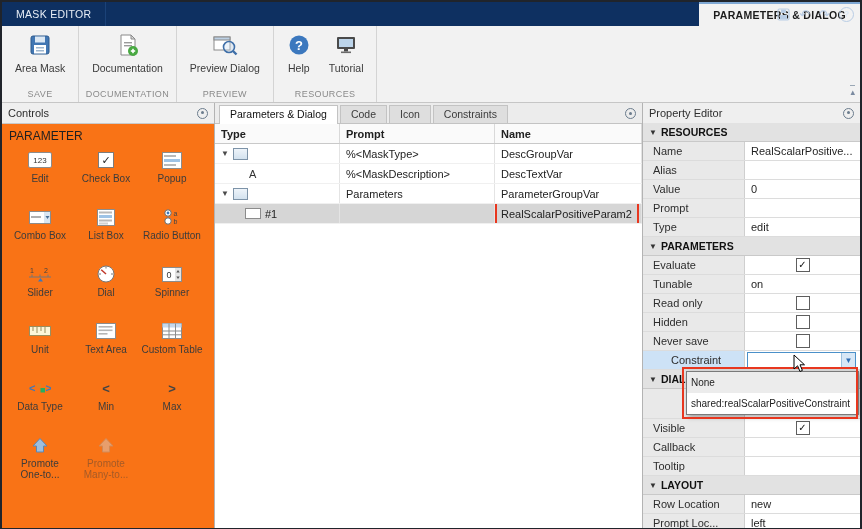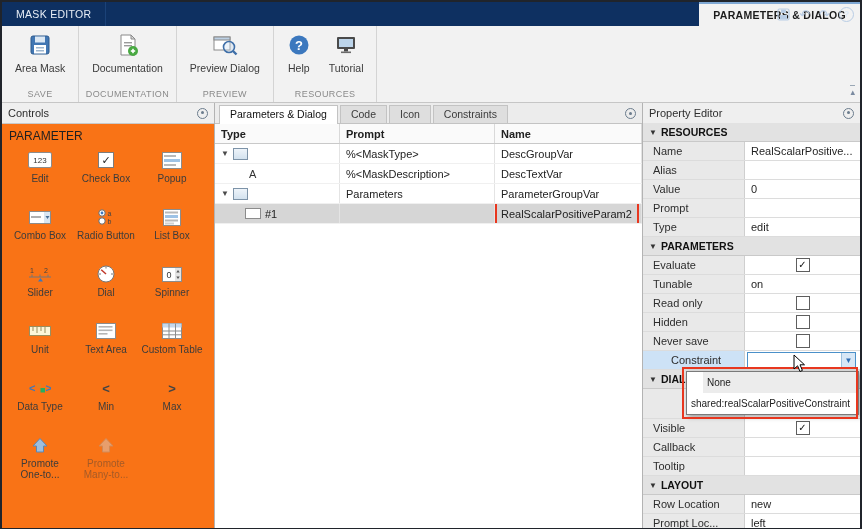--- a/index.html
+++ b/index.html
@@ -84,21 +84,21 @@
   .cb-mark{font-size:10px;line-height:10px;color:#111;}
   .pe-row.hl .pe-label{background:#cde2f6;padding-left:28px;}
   .combo{flex:1;height:15px;margin:1px 4px 1px 0;border:1px solid #4a90c9;background:#fff;display:flex;align-items:center;justify-content:space-between;}
   .combo-val{font-size:10.5px;padding-left:3px;}
   .combo-arrow{width:13px;height:100%;background:#d7e7f6;color:#2f6eb5;font-size:8px;display:flex;align-items:center;justify-content:center;border-left:1px solid #9cc0de;}
   .pe-spacer{height:29px;display:flex;border-bottom:1px solid #dcdcdc;}
   .pe-spacer .pe-label{height:100%;}
 
   .dropdown-popup{position:absolute;left:43px;top:268px;width:171px;background:#fff;border:1px solid #7a7a7a;box-shadow:2px 2px 5px rgba(0,0,0,.35);z-index:5;}
   .dd-opt{height:21px;line-height:21px;font-size:10px;color:#1d1d1d;padding-left:4px;white-space:nowrap;overflow:hidden;}
-  .dd-opt.hover{background:#ececec;margin-left:16px;}
+  .dd-opt.hover{background:#ececec;}
   .dd-redbox{position:absolute;left:39px;top:264px;width:176px;height:52px;border:2px solid #e8371f;z-index:6;pointer-events:none;box-sizing:border-box;}
 
   .cursor{position:absolute;left:791px;top:352px;z-index:20;pointer-events:none;}
 </style>
 </head>
 <body>
 
 <div class="window">
 
   <div class="titlebar">
@@ -246,41 +246,41 @@
                 <rect x="0.5" y="0.5" width="21" height="12" fill="#fff" stroke="#8c8c8c"></rect>
                 <rect x="15" y="1" width="6" height="11" fill="#d9e6f2"></rect>
                 <path d="M16.5 5 l2 3 2 -3 z" fill="#4a6f96"></path>
                 <rect x="2" y="5" width="10" height="2" fill="#b0b0b0"></rect>
               </svg>
           </span>
           <span class="ctl-label">Combo Box</span>
         </div>
         <div class="ctl-item">
           <span class="ctl-icon">
+            <svg width="18" height="17" viewBox="0 0 18 17">
+                <rect x="0.5" y="0.5" width="17" height="16" fill="#fff" stroke="#8c8c8c"></rect>
+                <rect x="2" y="2.5" width="13" height="2" fill="#b9b9b9"></rect>
+                <rect x="2" y="6" width="13" height="3" fill="#9ec3e6"></rect>
+                <rect x="2" y="10.5" width="13" height="2" fill="#b9b9b9"></rect>
+                <rect x="2" y="13.5" width="9" height="2" fill="#d2d2d2"></rect>
+              </svg>
+          </span>
+          <span class="ctl-label">List Box</span>
+        </div>
+        <div class="ctl-item">
+          <span class="ctl-icon">
             <svg width="18" height="18" viewBox="0 0 18 18">
                 <circle cx="5" cy="5" r="3.2" fill="#fff" stroke="#666"></circle>
                 <circle cx="5" cy="5" r="1.4" fill="#3c78be"></circle>
                 <text x="10.5" y="8" font-size="7" fill="#444" font-family="Liberation Sans,sans-serif">a</text>
                 <circle cx="5" cy="13" r="3.2" fill="#fff" stroke="#666"></circle>
                 <text x="10.5" y="16" font-size="7" fill="#444" font-family="Liberation Sans,sans-serif">b</text>
               </svg>
           </span>
           <span class="ctl-label">Radio Button</span>
-        </div>
-        <div class="ctl-item">
-          <span class="ctl-icon">
-            <svg width="18" height="17" viewBox="0 0 18 17">
-                <rect x="0.5" y="0.5" width="17" height="16" fill="#fff" stroke="#8c8c8c"></rect>
-                <rect x="2" y="2.5" width="13" height="2" fill="#b9b9b9"></rect>
-                <rect x="2" y="6" width="13" height="3" fill="#9ec3e6"></rect>
-                <rect x="2" y="10.5" width="13" height="2" fill="#b9b9b9"></rect>
-                <rect x="2" y="13.5" width="9" height="2" fill="#d2d2d2"></rect>
-              </svg>
-          </span>
-          <span class="ctl-label">List Box</span>
         </div>
         <div class="ctl-item">
           <span class="ctl-icon">
             <svg width="24" height="16" viewBox="0 0 24 16">
                 <text x="2" y="7" font-size="7" fill="#444" font-family="Liberation Sans,sans-serif">1</text>
                 <text x="16" y="7" font-size="7" fill="#444" font-family="Liberation Sans,sans-serif">2</text>
                 <line x1="1" y1="11" x2="23" y2="11" stroke="#777"></line>
                 <line x1="4" y1="8.5" x2="4" y2="11" stroke="#777"></line>
                 <line x1="12" y1="8.5" x2="12" y2="11" stroke="#777"></line>
                 <line x1="20" y1="8.5" x2="20" y2="11" stroke="#777"></line>

